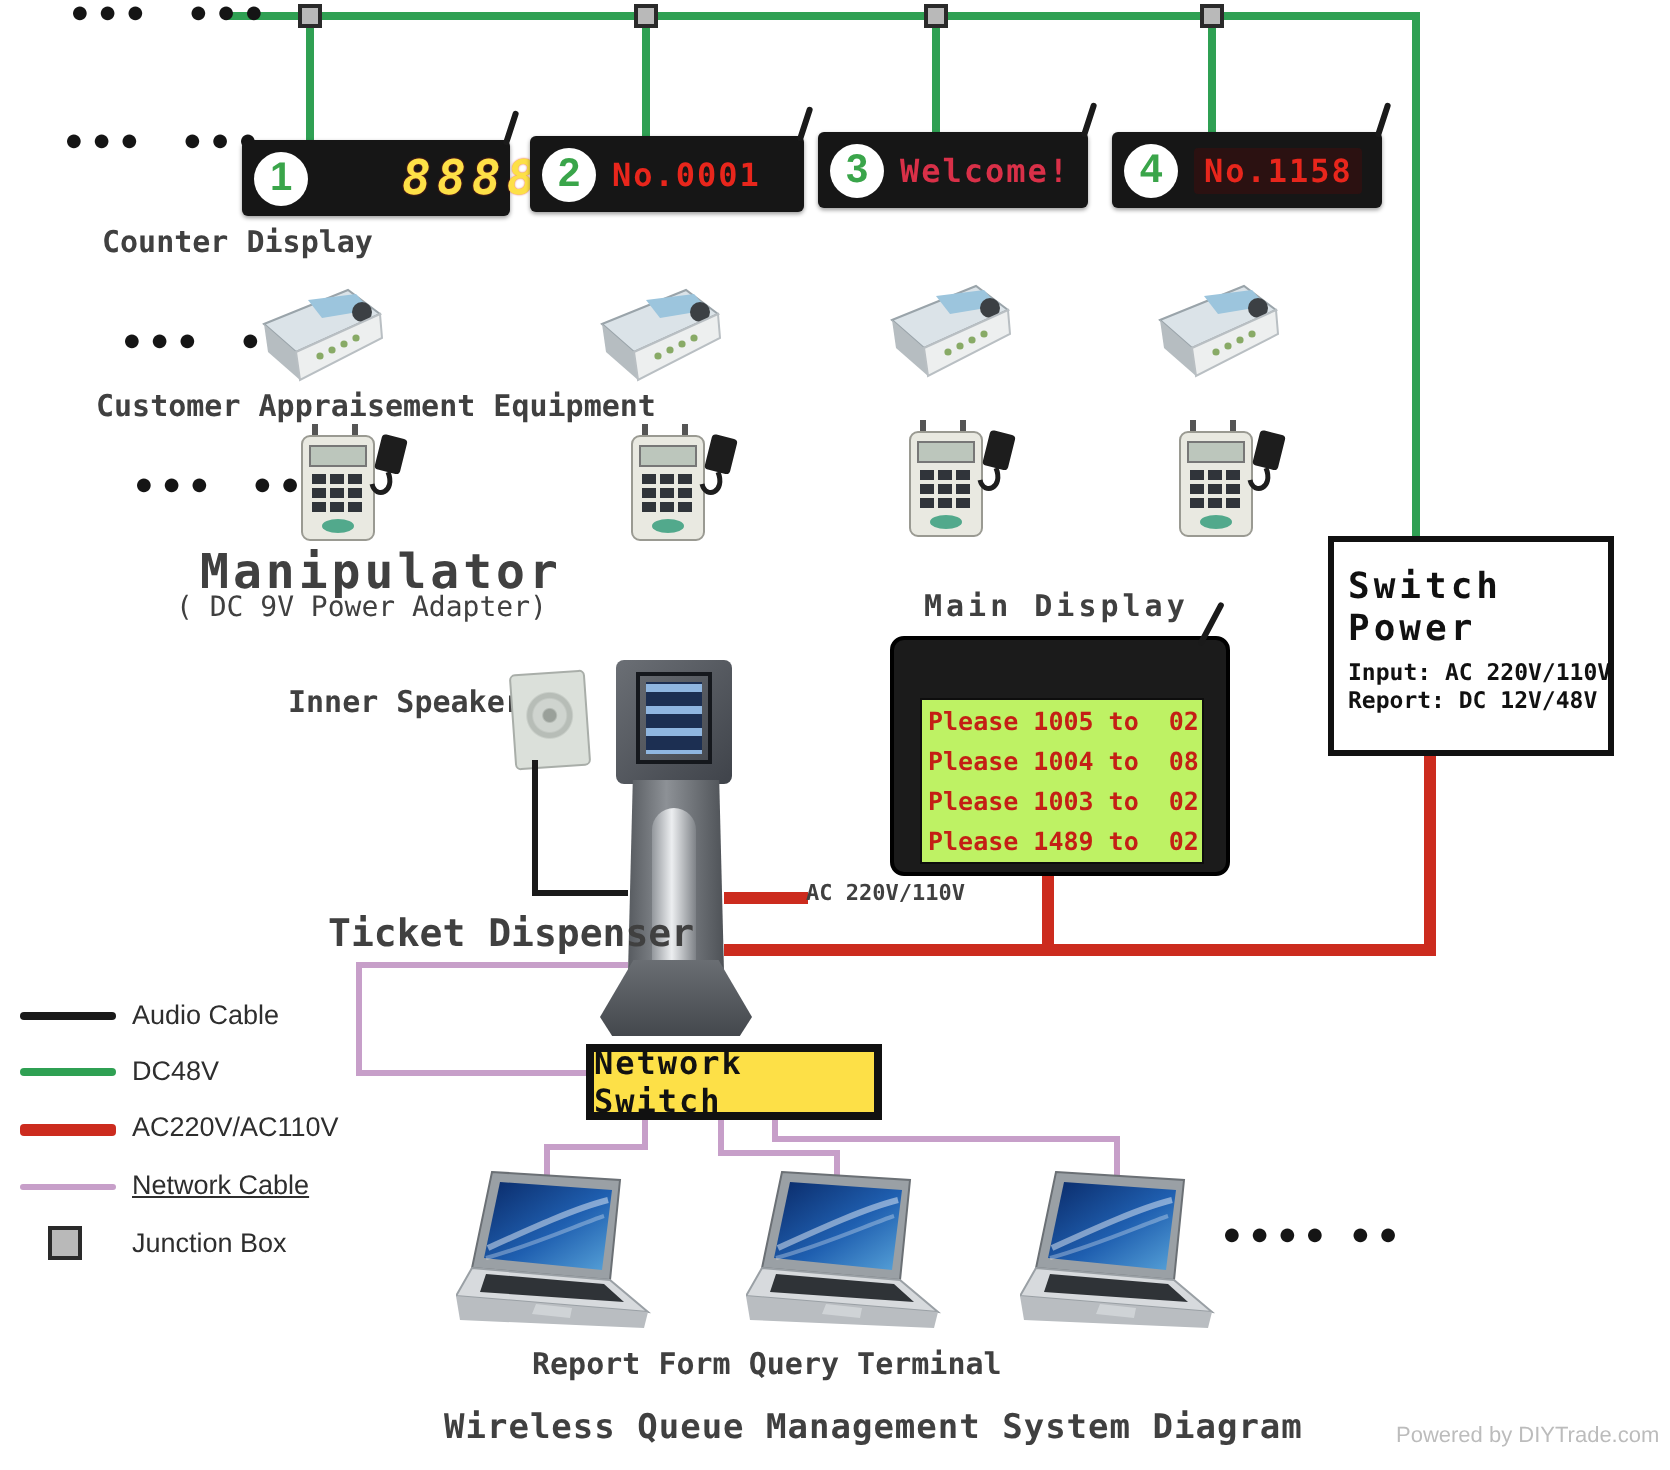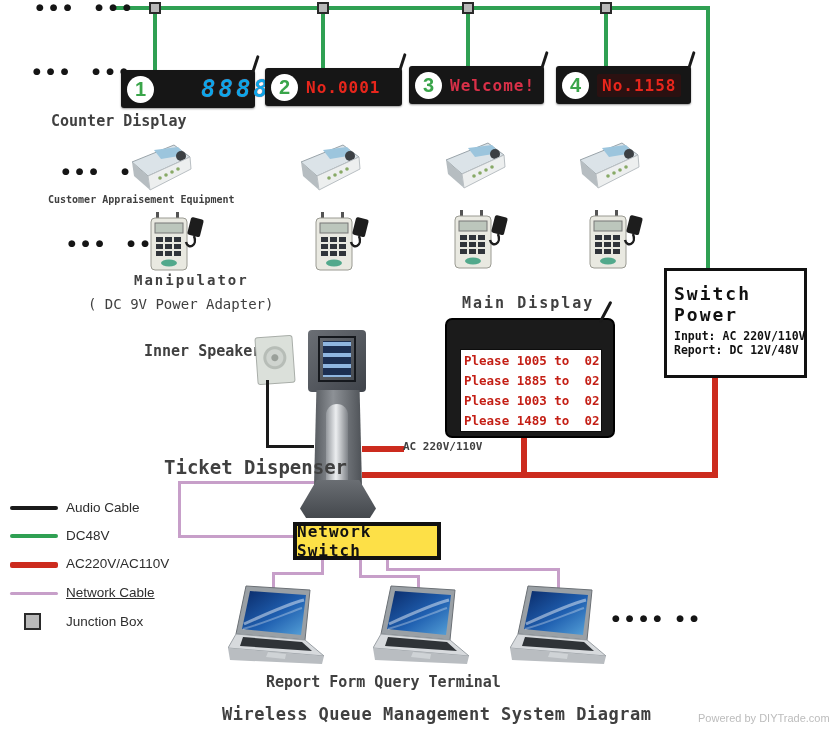--- a/index.html
+++ b/index.html
@@ -17,29 +17,29 @@
   .c-black{background:#1a1a1a;}
   .c-purple{background:#c79fc9;}
   .jbox{position:absolute;width:12px;height:12px;background:#b9b9b9;border:2px solid #2a2a2a;box-sizing:border-box;}
   
   .cdisp{position:absolute;height:38px;background:#161616;border-radius:3px;
          display:flex;align-items:center;padding:0 6px;box-shadow:0 1px 2px rgba(0,0,0,.4);}
   .cnum{width:27px;height:27px;border-radius:50%;background:#fff;color:#3aa54a;
         font-weight:bold;font-size:20px;line-height:27px;text-align:center;
         font-family:"Liberation Sans",sans-serif;flex:0 0 auto;}
   .cled{margin-left:8px;color:#e8261c;font-weight:bold;font-size:16px;letter-spacing:1px;white-space:pre;}
-  .cled.seg{font-size:24px;font-style:italic;letter-spacing:3px;color:#0ea5e9;
+  .cled.seg{font-size:24px;font-style:italic;letter-spacing:3px;color:#fde047;
             text-shadow:0 0 1px rgba(224,53,34,.8);margin-left:47px;}
   .cled.panel{background:#2b1111;padding:2px 5px;border-radius:2px;}
   .antenna{position:absolute;width:3px;height:18px;background:#1a1a1a;border-radius:2px;
            transform:rotate(18deg);}
   
   .mdisp{position:absolute;left:445px;top:318px;width:170px;height:120px;background:#1b1b1b;
          border:2px solid #000;border-radius:7px;box-sizing:border-box;}
-  .mscreen{position:absolute;left:13px;top:29px;width:142px;height:83px;background:#ffffff;
+  .mscreen{position:absolute;left:13px;top:29px;width:142px;height:83px;background:#bef264;
            border:1px solid #0d0d0d;padding:1px 0 0 3px;box-sizing:border-box;}
   .md-row{color:#c41f15;font-weight:bold;font-size:12.5px;line-height:20px;white-space:pre;}
   
   .spower{position:absolute;left:664px;top:268px;width:143px;height:110px;background:#fff;
           border:3px solid #111;box-sizing:border-box;}
   .sp-title{font-weight:bold;font-size:18px;letter-spacing:2px;margin:12px 0 4px 7px;color:#111;}
   .sp-line{font-weight:bold;font-size:11.5px;margin-left:7px;color:#111;white-space:nowrap;}
   
   .nswitch{position:absolute;left:293px;top:522px;width:148px;height:38px;background:#fde047;
            border:4px solid #111;box-sizing:border-box;display:flex;align-items:center;justify-content:center;}
@@ -159,21 +159,21 @@
     <polygon points="4,24 46,7 62,19 20,38" fill="#dbe3e8" stroke="#9aa4aa" stroke-width="1"></polygon>
     <polygon points="26,12 50,9 57,17 33,21" fill="#9cc5dd"></polygon>
     <circle cx="53" cy="18" r="5" fill="#3c4044"></circle>
     <polygon points="4,24 20,38 22,52 6,38" fill="#b6bdc1"></polygon>
     <polygon points="20,38 62,19 63,31 22,52" fill="#edefef" stroke="#b9bfc3" stroke-width="1"></polygon>
     <circle cx="32" cy="40" r="1.8" fill="#8a6"></circle>
       <circle cx="38" cy="37" r="1.8" fill="#8a6"></circle>
     <circle cx="44" cy="34" r="1.8" fill="#8a6"></circle>
       <circle cx="50" cy="31" r="1.8" fill="#8a6"></circle>
   </svg>
-  <div class="lbl" style="left:48px;top:194px;font-size:10px;">Customer Appraisement Equipment</div>
+  <div class="lbl" style="left:48px;top:194px;font-size:15px;">Customer Appraisement Equipment</div>
 
   <svg class="abs" style="left:146px;top:210px;" width="60" height="64" viewBox="0 0 60 64">
     <rect x="10" y="2" width="3" height="9" fill="#555"></rect>
       <rect x="30" y="2" width="3" height="9" fill="#555"></rect>
     <rect x="5" y="8" width="36" height="52" rx="4" fill="#e9e9e1" stroke="#9a9a92"></rect>
     <rect x="9" y="13" width="28" height="10" fill="#bcc6bc" stroke="#777"></rect>
     <g fill="#30343a">
       <rect x="10" y="27" width="7" height="5"></rect>
         <rect x="19" y="27" width="7" height="5"></rect>
         <rect x="28" y="27" width="7" height="5"></rect>
@@ -241,21 +241,21 @@
         <rect x="19" y="34" width="7" height="5"></rect>
         <rect x="28" y="34" width="7" height="5"></rect>
       <rect x="10" y="41" width="7" height="5"></rect>
         <rect x="19" y="41" width="7" height="5"></rect>
         <rect x="28" y="41" width="7" height="5"></rect>
     </g>
     <ellipse cx="23" cy="53" rx="8" ry="3.5" fill="#52a98c"></ellipse>
     <rect x="43" y="8" width="13" height="18" rx="2" fill="#1d1d1d" transform="rotate(14 49 17)"></rect>
     <path d="M48 26 C 52 36, 42 40, 40 32" stroke="#1d1d1d" stroke-width="2.5" fill="none"></path>
   </svg>
-  <div class="lbl" style="left:100px;top:272px;font-size:14px;letter-spacing:2px;margin-left:34px;">Manipulator</div>
+  <div class="lbl" style="left:100px;top:272px;font-size:24px;letter-spacing:2px;">Manipulator</div>
   <div class="lbl" style="left:88px;top:296px;font-size:14px;font-weight:normal;">( DC 9V Power Adapter)</div>
 
   <div class="lbl" style="left:144px;top:342px;font-size:15px;">Inner Speaker</div>
   <div class="speaker"></div>
   <div class="cable c-black" style="left:266px;top:380px;width:3px;height:68px;"></div>
   <div class="cable c-black" style="left:266px;top:445px;width:48px;height:3px;"></div>
 
   <div class="kiosk">
     <div class="k-head">
       <div class="k-screen"></div>
@@ -264,21 +264,21 @@
     <div class="k-cyl"></div>
     <div class="k-base"></div>
   </div>
   <div class="lbl" style="left:164px;top:456px;font-size:19px;">Ticket Dispenser</div>
 
   <div class="lbl" style="left:462px;top:294px;font-size:15px;letter-spacing:2px;">Main Display</div>
   <div class="mdisp">
     <div class="antenna" style="right:6px;top:-20px;height:24px;transform:rotate(28deg);"></div>
     <div class="mscreen">
       <div class="md-row">Please 1005 to  02</div>
-      <div class="md-row">Please 1885 to  02</div>
+      <div class="md-row">Please 1004 to  08</div>
       <div class="md-row">Please 1003 to  02</div>
       <div class="md-row">Please 1489 to  02</div>
     </div>
   </div>
 
   <div class="spower">
     <div class="sp-title">Switch Power</div>
     <div class="sp-line">Input: AC 220V/110V</div>
     <div class="sp-line">Report: DC 12V/48V</div>
   </div>

